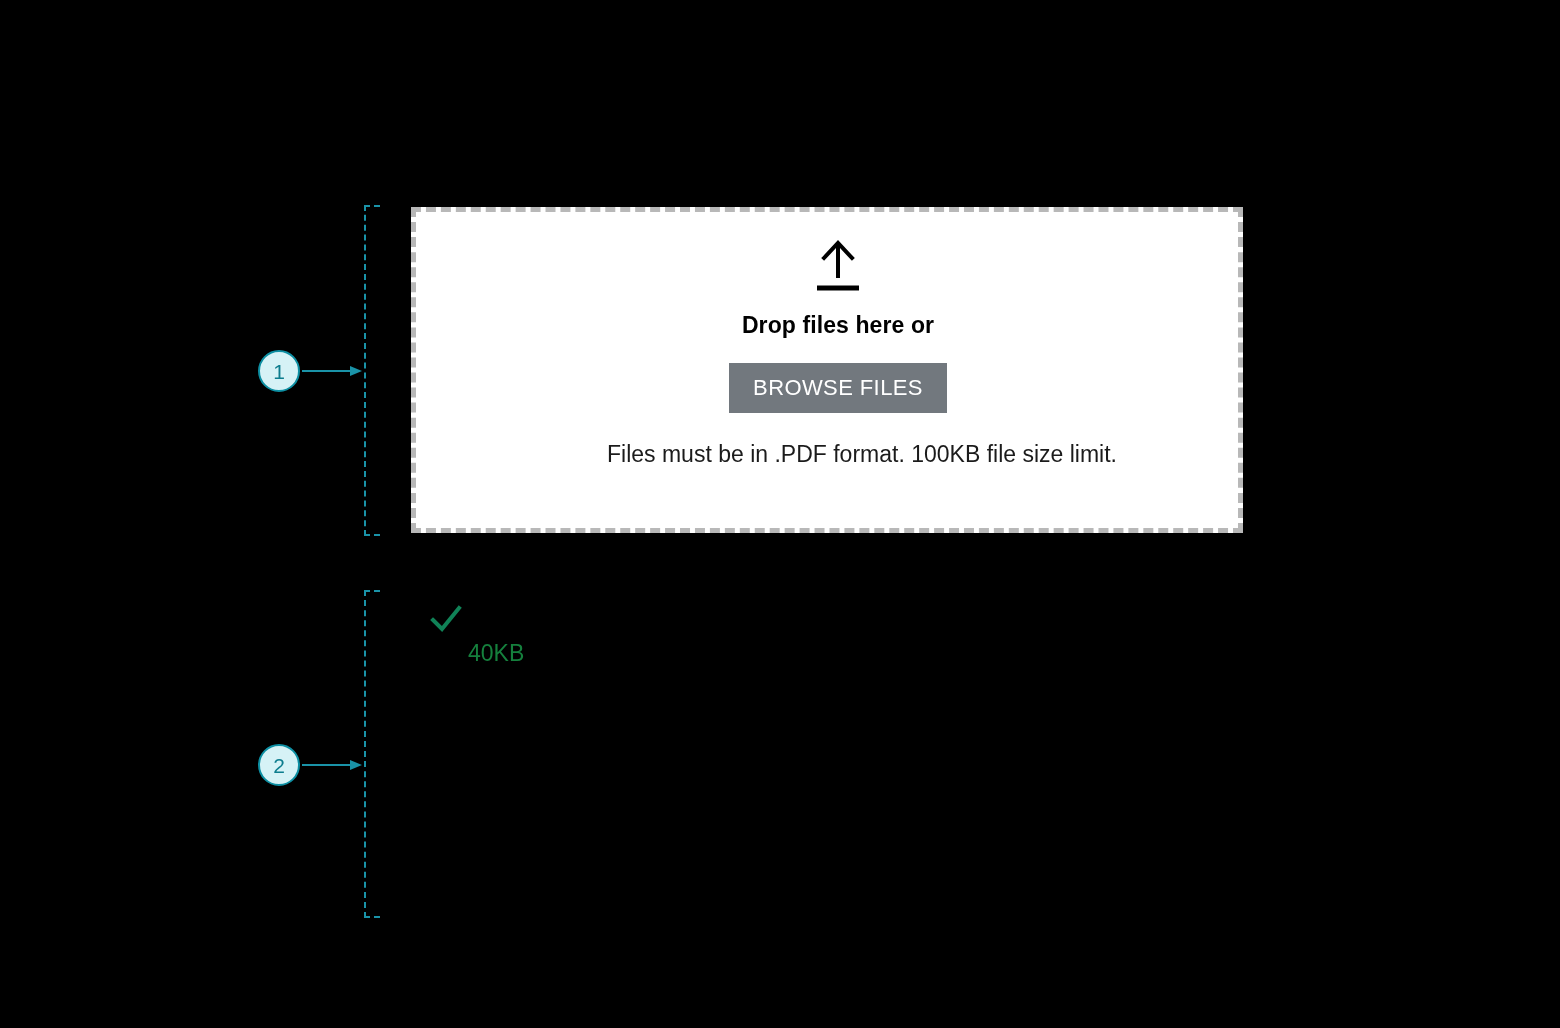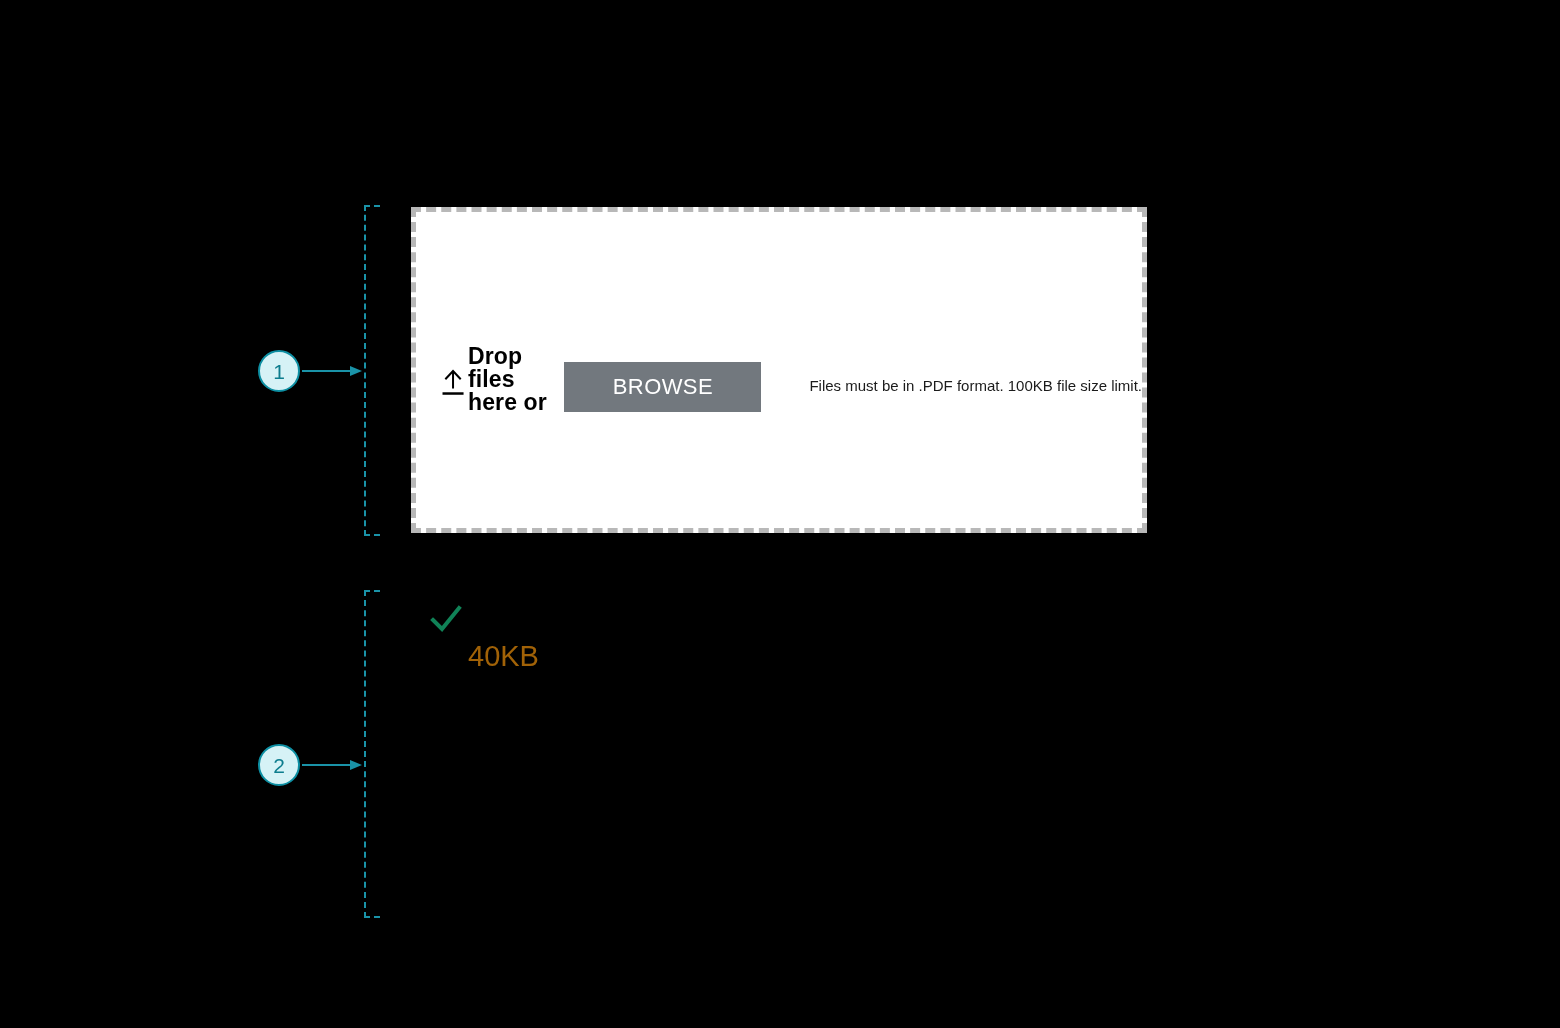--- a/index.html
+++ b/index.html
@@ -22,27 +22,27 @@
     inset: 0;
     width: 1560px;
     height: 1028px;
   }
 
   
   .dropzone {
     position: absolute;
     left: 411px;
     top: 207px;
-    width: 736px;
+    width: 832px;
     height: 326px;
     background: #ffffff;
     border: 5px dashed #b8b8b8;
     box-sizing: border-box;
     display: flex;
-    flex-direction: row;
+    flex-direction: column;
     align-items: center;
     padding-left: 22px;
   }
 
   .upload-icon {
     margin-top: 26px;
     width: 60px;
     height: 58px;
     display: block;
   }
@@ -50,39 +50,39 @@
   .dz-heading {
     margin-top: 18px;
     font-size: 23px;
     font-weight: bold;
     color: #000000;
     letter-spacing: 0.1px;
     line-height: 1;
   }
 
   .browse-btn {
-    margin-top: 33px;
+    margin-top: 26px;
     background: #72787e;
     color: #ffffff;
     border: none;
     padding: 0 24px;
     height: 50px;
     min-width: 197px;
     font-family: inherit;
     font-size: 22px;
     letter-spacing: 0.4px;
     line-height: 50px;
     text-align: center;
     cursor: pointer;
     display: block;
   }
 
   .dz-hint {
     margin-top: 30px;
-    font-size: 15px;
+    font-size: 23px;
     color: #1b1b1b;
     line-height: 1;
     white-space: nowrap;
     margin-left: 48px;
   }
 
   
   .file-list {
     position: absolute;
     left: 411px;
@@ -101,22 +101,22 @@
     top: 6px;
     width: 34px;
     height: 34px;
     display: block;
   }
 
   .file-size {
     position: absolute;
     left: 57px;
     top: 46px;
-    font-size: 29px;
-    color: #a16207;
+    font-size: 23px;
+    color: #15803d;
     line-height: 1;
     white-space: nowrap;
   }
 
   .file-name {
     position: absolute;
     left: 57px;
     top: 4px;
     font-size: 23px;
     color: #000000;

